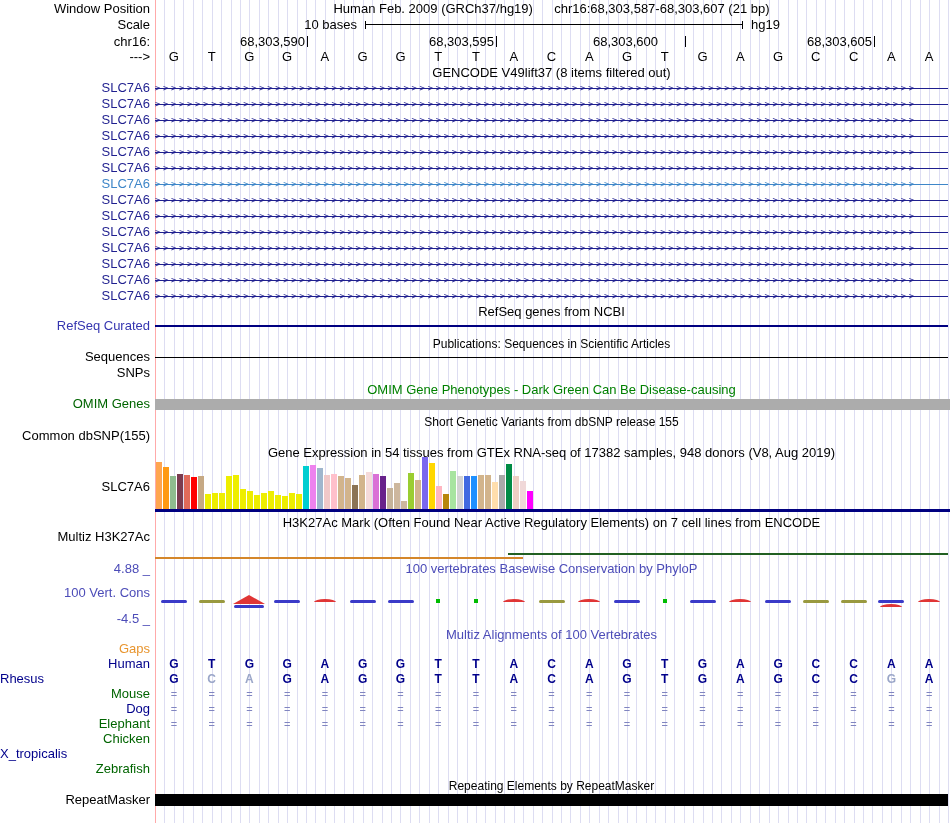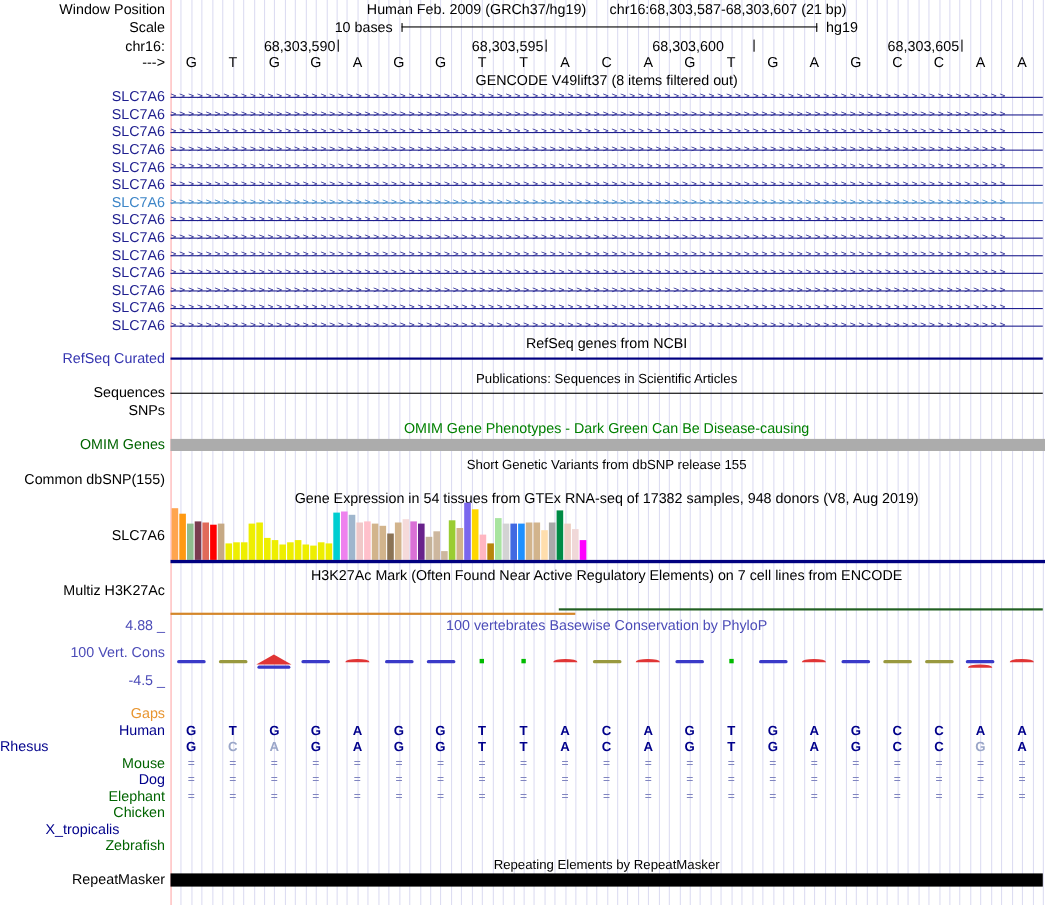--- a/index.html
+++ b/index.html
@@ -305,20 +305,21 @@
       <div style="position: absolute; left: 689.5px; top: 600px; width: 26px; height: 3px; border-radius: 2px; background: rgb(58, 58, 200);"></div>
       <div style="position: absolute; left: 729.3px; top: 599px; width: 22px; height: 3px; border-radius: 50% 50% 0px 0px / 100% 100% 0px 0px; background: rgb(224, 53, 53);"></div>
       <div style="position: absolute; left: 765.1px; top: 600px; width: 26px; height: 3px; border-radius: 2px; background: rgb(58, 58, 200);"></div>
       <div style="position: absolute; left: 802.8px; top: 600px; width: 26px; height: 3px; border-radius: 2px; background: rgb(153, 153, 63);"></div>
       <div style="position: absolute; left: 840.6px; top: 600px; width: 26px; height: 3px; border-radius: 2px; background: rgb(153, 153, 63);"></div>
       <div style="position: absolute; left: 878.4px; top: 600px; width: 26px; height: 3px; border-radius: 2px; background: rgb(58, 58, 200);"></div>
       <div style="position: absolute; left: 880.4px; top: 604px; width: 22px; height: 3px; border-radius: 50% 50% 0px 0px / 100% 100% 0px 0px; background: rgb(224, 53, 53);"></div>
       <div style="position: absolute; left: 918.1px; top: 599px; width: 22px; height: 3px; border-radius: 50% 50% 0px 0px / 100% 100% 0px 0px; background: rgb(224, 53, 53);"></div>
     </div>
 
+  <div class="title" style="top:628px;color:#4C4CB8;">Multiz Alignments of 100 Vertebrates</div>
   <div id="multiz-track">
       <div style="position: absolute; left: 0px; top: 642px; width: 150px; text-align: right; font-size: 13px; line-height: 14px; color: rgb(232, 149, 47);">Gaps</div>
       <div style="position: absolute; left: 0px; top: 657px; width: 150px; text-align: right; font-size: 13px; line-height: 14px; color: rgb(0, 0, 139);">Human</div>
       <div style="position: absolute; left: 155px; top: 657px; width: 37.76px; text-align: center; font-size: 12px; font-weight: bold; line-height: 14px; color: rgb(0, 0, 139);">G</div>
       <div style="position: absolute; left: 192.76px; top: 657px; width: 37.76px; text-align: center; font-size: 12px; font-weight: bold; line-height: 14px; color: rgb(0, 0, 139);">T</div>
       <div style="position: absolute; left: 230.52px; top: 657px; width: 37.76px; text-align: center; font-size: 12px; font-weight: bold; line-height: 14px; color: rgb(0, 0, 139);">G</div>
       <div style="position: absolute; left: 268.29px; top: 657px; width: 37.76px; text-align: center; font-size: 12px; font-weight: bold; line-height: 14px; color: rgb(0, 0, 139);">G</div>
       <div style="position: absolute; left: 306.05px; top: 657px; width: 37.76px; text-align: center; font-size: 12px; font-weight: bold; line-height: 14px; color: rgb(0, 0, 139);">A</div>
       <div style="position: absolute; left: 343.81px; top: 657px; width: 37.76px; text-align: center; font-size: 12px; font-weight: bold; line-height: 14px; color: rgb(0, 0, 139);">G</div>
       <div style="position: absolute; left: 381.57px; top: 657px; width: 37.76px; text-align: center; font-size: 12px; font-weight: bold; line-height: 14px; color: rgb(0, 0, 139);">G</div>
@@ -418,20 +419,20 @@
       <div style="position: absolute; left: 608.14px; top: 717px; width: 37.76px; text-align: center; font-size: 11px; line-height: 14px; color: rgb(128, 133, 192);">=</div>
       <div style="position: absolute; left: 645.9px; top: 717px; width: 37.76px; text-align: center; font-size: 11px; line-height: 14px; color: rgb(128, 133, 192);">=</div>
       <div style="position: absolute; left: 683.67px; top: 717px; width: 37.76px; text-align: center; font-size: 11px; line-height: 14px; color: rgb(128, 133, 192);">=</div>
       <div style="position: absolute; left: 721.43px; top: 717px; width: 37.76px; text-align: center; font-size: 11px; line-height: 14px; color: rgb(128, 133, 192);">=</div>
       <div style="position: absolute; left: 759.19px; top: 717px; width: 37.76px; text-align: center; font-size: 11px; line-height: 14px; color: rgb(128, 133, 192);">=</div>
       <div style="position: absolute; left: 796.95px; top: 717px; width: 37.76px; text-align: center; font-size: 11px; line-height: 14px; color: rgb(128, 133, 192);">=</div>
       <div style="position: absolute; left: 834.71px; top: 717px; width: 37.76px; text-align: center; font-size: 11px; line-height: 14px; color: rgb(128, 133, 192);">=</div>
       <div style="position: absolute; left: 872.48px; top: 717px; width: 37.76px; text-align: center; font-size: 11px; line-height: 14px; color: rgb(128, 133, 192);">=</div>
       <div style="position: absolute; left: 910.24px; top: 717px; width: 37.76px; text-align: center; font-size: 11px; line-height: 14px; color: rgb(128, 133, 192);">=</div>
       <div style="position: absolute; left: 0px; top: 732px; width: 150px; text-align: right; font-size: 13px; line-height: 14px; color: rgb(0, 100, 0);">Chicken</div>
-      <div style="position: absolute; left: 0px; top: 747px; width: 150px; text-align: center; font-size: 13px; line-height: 14px; color: rgb(0, 0, 139);">X_tropicalis</div>
+      <div style="position: absolute; left: 0px; top: 747px; width: 150px; text-align: left; font-size: 13px; line-height: 14px; color: rgb(0, 0, 139);">X_tropicalis</div>
       <div style="position: absolute; left: 0px; top: 762px; width: 150px; text-align: right; font-size: 13px; line-height: 14px; color: rgb(0, 100, 0);">Zebrafish</div>
     </div>
 
   <div class="title sm" style="top:779px;">Repeating Elements by RepeatMasker</div>
   <div class="lbl" style="top:793px;">RepeatMasker</div>
   <div class="hline" style="left:155px;top:794px;width:793px;height:12px;background:#000;"></div>
 </div>
 
 </body></html>

